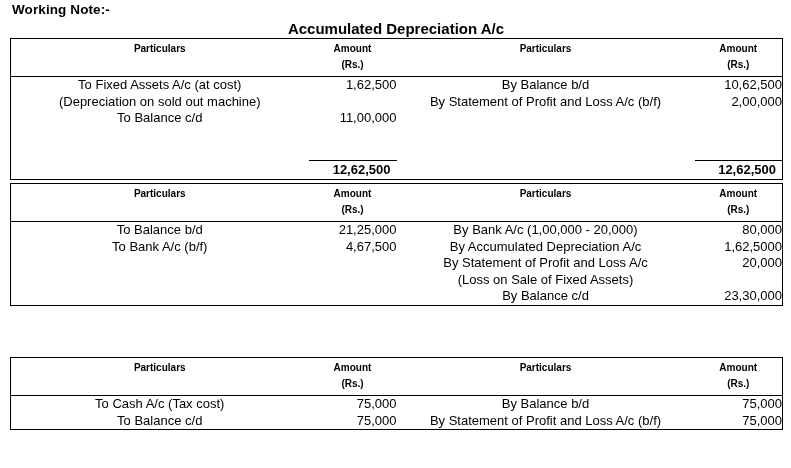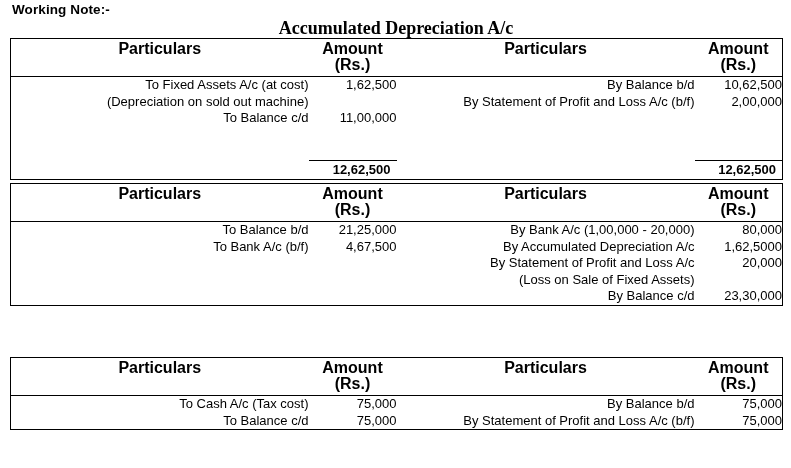--- a/index.html
+++ b/index.html
@@ -40,26 +40,25 @@
     position: absolute;
     left: 10px;
     width: 772px;
   }
   #block-1 { top: 20px; }
   #block-2 { top: 182px; }
   #block-3 { top: 356px; }
 
   .acct-title {
     text-align: center;
-    font-size: 18px;
+    font-size: 15px;
     font-weight: bold;
     line-height: 17px;
     height: 17px;
     white-space: nowrap;
-    font-family: Liberation Serif, serif;
   }
   
   .acct-title-inner {
     display: block;
     width: 772px;
     text-align: center;
   }
 
   table.ledger {
     border-collapse: collapse;
@@ -81,30 +80,30 @@
     border: 0;
   }
 
   
   .v-right { border-right: 1.4px solid #000; }
 
   
   tr.hdr th {
     font-weight: bold;
     text-align: center;
-    font-size: 16px;
+    font-size: 10px;
     line-height: 16px;
     padding: 2px 0 3px 0;
     border-bottom: 1.4px solid #000;
   }
   tr.hdr th .hdr2 { display: block; }
 
   
   td.part {
-    text-align: right;
+    text-align: center;
     padding-left: 6px;
     padding-top: 1px;
   }
   td.amt {
     text-align: right;
     padding-right: 6px;
     padding-top: 1px;
   }
   td .ln { display: block; height: 16.5px; white-space: nowrap; }
   td .ln.blank { visibility: hidden; }

